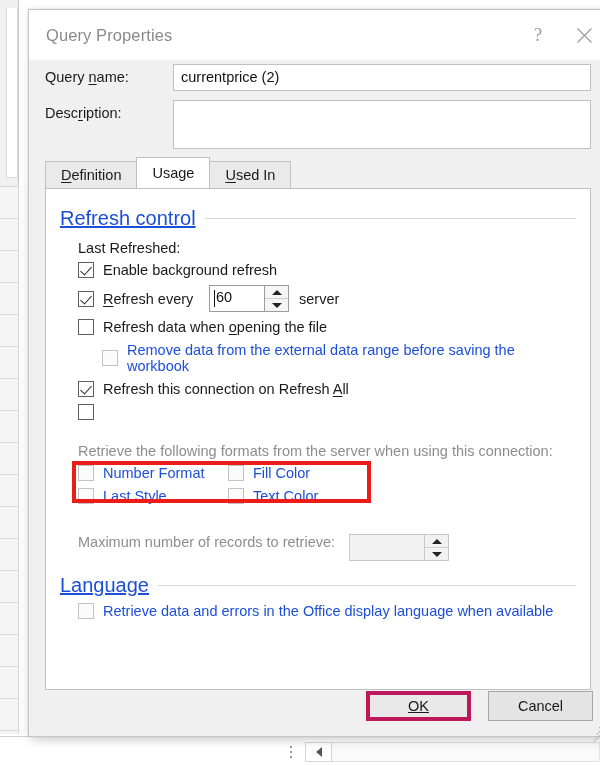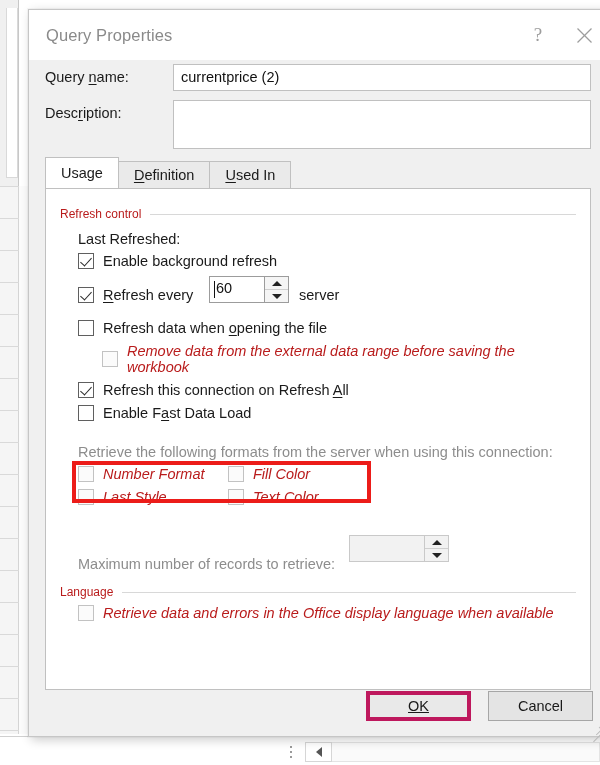--- a/index.html
+++ b/index.html
@@ -104,47 +104,47 @@
   .tab.active { background: #ffffff; padding-top: 7px; padding-bottom: 7px; top: 0; z-index: 3; }
   .tabpanel {
     margin: 0 16px; background: #ffffff; border: 1px solid #c0c0c0;
     height: 502px; position: relative; padding: 18px 14px 0 14px;
   }
 
   
   .grp { margin-top: 0; }
   .grp + .grp { margin-top: 13px; }
   .grp-head { display: flex; align-items: center; }
-  .grp-title { font-size: 12px; color: #b91c1c; white-space: nowrap; }
+  .grp-title { font-size: 20px; color: #1d4ed8; white-space: nowrap; text-decoration: underline; }
   .grp-rule { flex: 1; height: 1px; background: #d8d8d8; margin-left: 9px; }
   .grp-body { padding: 6px 0 0 18px; }
 
   .plain { font-size: 14.5px; color: #1a1a1a; margin: 4px 0 6px 0; }
   .plain.dim { color: #8d8d8d; }
 
   .cb-row { display: flex; align-items: center; margin: 0 0 7px 0; }
   .cb-row.indent { padding-left: 24px; }
   .cb {
     width: 16px; height: 16px; border: 1px solid #5f5f5f; background: #ffffff;
     flex: 0 0 16px; margin-right: 9px; position: relative;
   }
   .cb.dis { border-color: #c2c2c2; background: #fbfbfb; }
   .cb.checked::after {
     content: ""; position: absolute; left: 4px; top: 1px;
     width: 5px; height: 10px; border: solid #2a2a2a;
     border-width: 0 1.6px 1.6px 0; transform: rotate(42deg);
   }
   .cb-label { font-size: 14.5px; color: #1a1a1a; }
-  .cb-label.dim { color: #b91c1c; font-style: italic; }
+  .cb-label.dim { color: #1d4ed8; }
   .u { text-decoration: underline; text-underline-offset: 2px; }
 
   
   .spin {
     display: inline-flex; align-items: stretch; border: 1px solid #9c9c9c;
-    background: #ffffff; height: 27px; width: 80px; margin: 0 10px 10px 0;
+    background: #ffffff; height: 27px; width: 80px; margin: 0 10px 0 0;
   }
   .spin .val {
     flex: 1; font-size: 14.5px; color: #111; padding: 3px 0 0 6px;
     position: relative;
   }
   .spin .val::before {
     content: ""; position: absolute; left: 4px; top: 4px; width: 1px; height: 17px;
     background: #111;
   }
   .spin .btns {
@@ -159,21 +159,21 @@
   .dn { width: 0; height: 0; border-left: 5px solid transparent; border-right: 5px solid transparent; border-top: 5px solid #222; }
 
   .spin.dis { border-color: #c9c9c9; background: #f2f2f2; width: 100px; }
   .spin.dis .btns { border-left-color: #c9c9c9; background: #f2f2f2; }
   .spin.dis .val::before { display: none; }
 
   .refresh-row { display: flex; align-items: center; margin: 0 0 7px 0; }
   .olap-grid { display: flex; }
   .olap-col { width: 150px; }
 
-  .drill-row { display: flex; align-items: flex-end; margin-top: 4px; }
+  .drill-row { display: flex; align-items: flex-start; margin-top: 4px; }
   .drill-label { font-size: 14.5px; color: #8d8d8d; margin-right: 14px; }
 
   
   #redbox {
     position: absolute; left: 26px; top: 272px; width: 299px; height: 42px;
     border: 4px solid #ec1c19; pointer-events: none; z-index: 9;
   }
 
   
   .footer {
@@ -259,25 +259,25 @@
     </div>
     <div class="hdr-row">
       <div class="hdr-label">
         <span>Desc<span class="u">r</span>iption:</span>
       </div>
       <div class="txtbox tall"></div>
     </div>
   </div>
 
   <div class="tabstrip">
+    <div class="tab">
+      <span><span class="u">D</span>efinition</span>
+    </div>
     <div class="tab active">
       <span>Usage</span>
-    </div>
-    <div class="tab">
-      <span><span class="u">D</span>efinition</span>
     </div>
     <div class="tab">
       <span><span class="u">U</span>sed In</span>
     </div>
   </div>
 
   <div class="tabpanel">
 
     <div class="grp">
       <div class="grp-head">
@@ -320,21 +320,20 @@
           <span class="cb-label dim">Remove data from the external data range before saving the workbook</span>
         </div>
 
         <div class="cb-row">
           <span class="cb checked"></span>
           <span class="cb-label">Refresh this connection on Refresh <span class="u">A</span>ll</span>
         </div>
 
         <div class="cb-row">
           <span class="cb"></span>
-          <span class="cb-label">Enable F<span class="u">a</span>st Data Load</span>
         </div>
       </div>
     </div>
 
     <div class="grp">
       <div class="grp-body">
         <div class="plain dim">Retrieve the following formats from the server when using this connection:</div>
         <div class="olap-grid">
           <div class="olap-col">
             <div class="cb-row">

